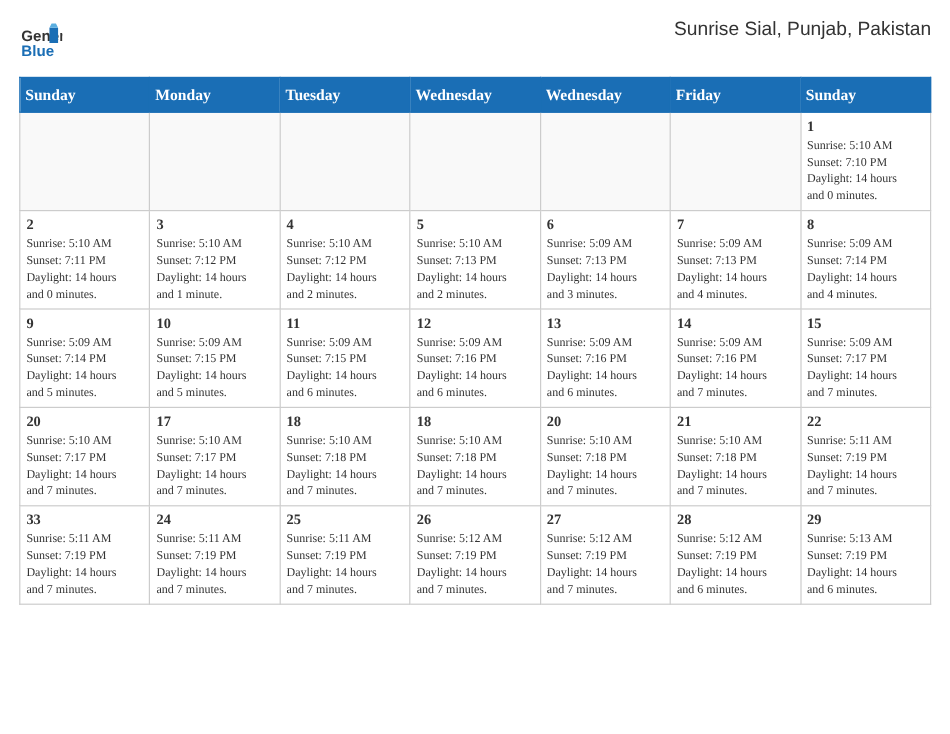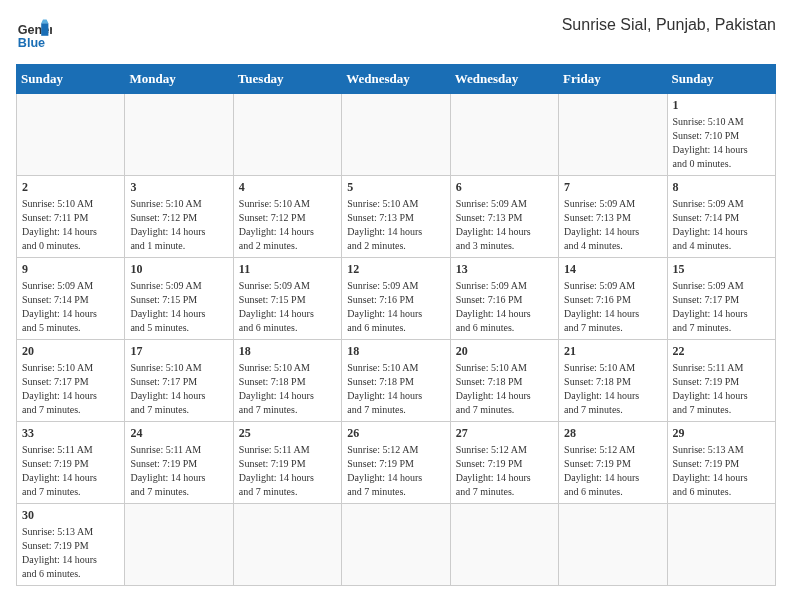--- a/index.html
+++ b/index.html
@@ -322,29 +322,14 @@
 and 6 minutes.</div>
         </td>
         <td>
           <span class="day-number">29</span>
           <div class="day-info" style="white-space: pre-line;">Sunrise: 5:13 AM
 Sunset: 7:19 PM
 Daylight: 14 hours
 and 6 minutes.</div>
         </td>
       </tr>
-      <tr class="week-row">
-        <td>
-          <span class="day-number">30</span>
-          <div class="day-info" style="white-space: pre-line;">Sunrise: 5:13 AM
-Sunset: 7:19 PM
-Daylight: 14 hours
-and 6 minutes.</div>
-        </td>
-        <td class="empty"></td>
-        <td class="empty"></td>
-        <td class="empty"></td>
-        <td class="empty"></td>
-        <td class="empty"></td>
-        <td class="empty"></td>
-      </tr>
     </tbody>
 </table>
 
 </body></html>

